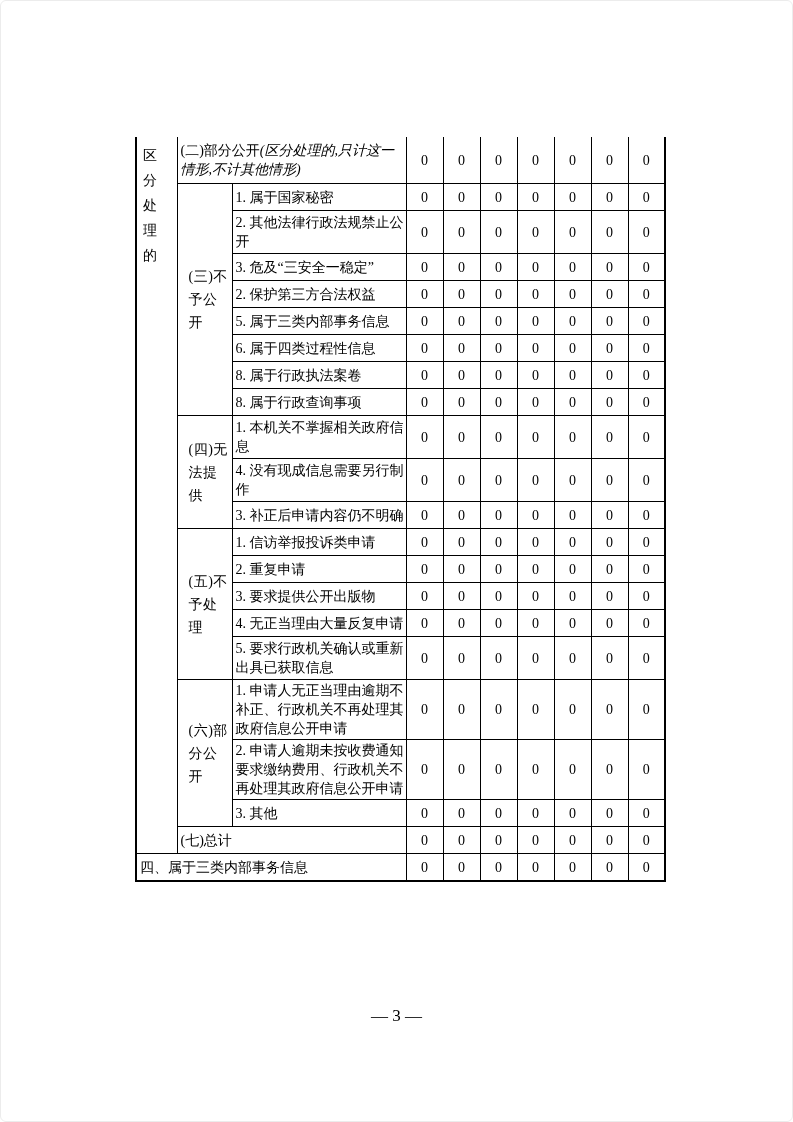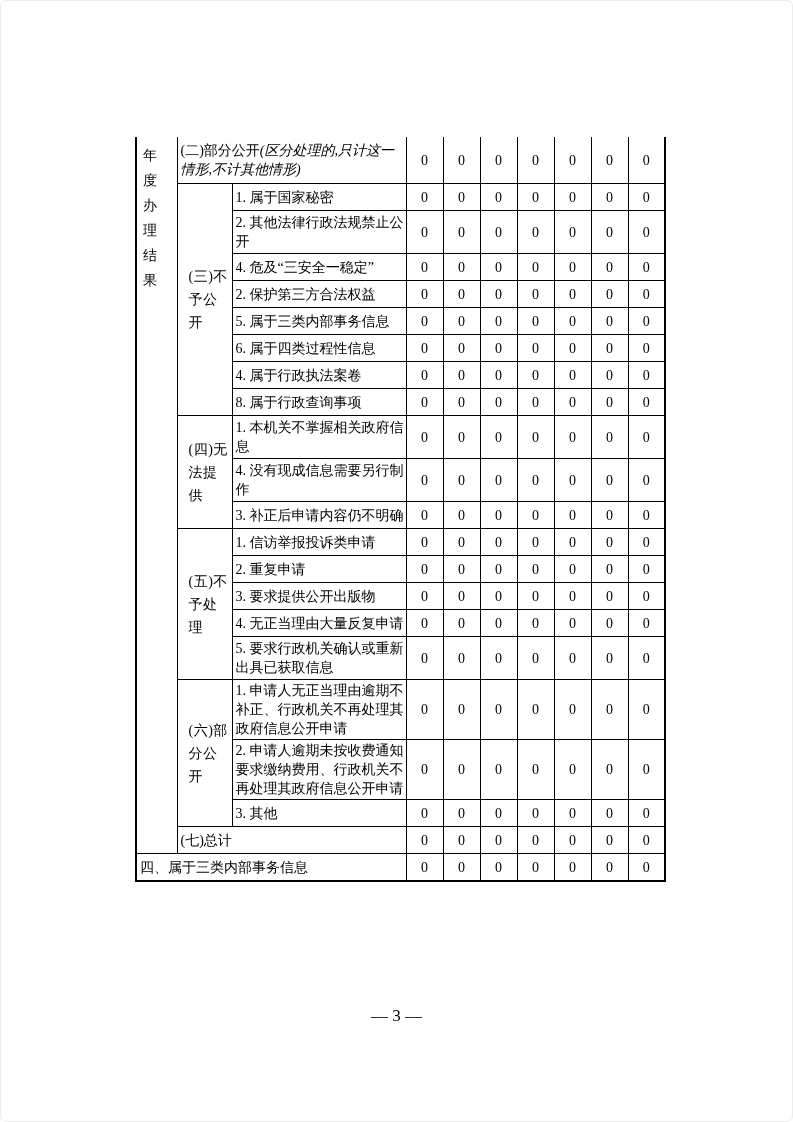--- a/index.html
+++ b/index.html
@@ -77,21 +77,21 @@
         <col style="width:37px">
         <col style="width:37px">
         <col style="width:37px">
       <col style="width:37px">
         <col style="width:37px">
         <col style="width:37px">
     </colgroup>
 
     <tbody>
         <tr class="hf">
-      <td class="colA lbl" rowspan="21">年度办理结果</td>
+      <td class="colA lbl" rowspan="21">区分处理的</td>
       <td class="lbl" colspan="2"><span>(二)部分公开</span><span class="kai">(区分处理的,只计这一情形,不计其他情形)</span></td>
       <td class="v">0</td>
       <td class="v">0</td>
       <td class="v">0</td>
       <td class="v">0</td>
       <td class="v">0</td>
       <td class="v">0</td>
       <td class="v">0</td>
     </tr>
 
@@ -110,21 +110,21 @@
       <td class="lbl">2. 其他法律行政法规禁止公开</td>
       <td class="v">0</td>
       <td class="v">0</td>
       <td class="v">0</td>
       <td class="v">0</td>
       <td class="v">0</td>
       <td class="v">0</td>
       <td class="v">0</td>
     </tr>
     <tr class="h1">
-      <td class="lbl nw">4. 危及“三安全一稳定”</td>
+      <td class="lbl nw">3. 危及“三安全一稳定”</td>
       <td class="v">0</td>
       <td class="v">0</td>
       <td class="v">0</td>
       <td class="v">0</td>
       <td class="v">0</td>
       <td class="v">0</td>
       <td class="v">0</td>
     </tr>
     <tr class="h1">
       <td class="lbl nw">2. 保护第三方合法权益</td>
@@ -150,21 +150,21 @@
       <td class="lbl nw">6. 属于四类过程性信息</td>
       <td class="v">0</td>
       <td class="v">0</td>
       <td class="v">0</td>
       <td class="v">0</td>
       <td class="v">0</td>
       <td class="v">0</td>
       <td class="v">0</td>
     </tr>
     <tr class="h1">
-      <td class="lbl nw">4. 属于行政执法案卷</td>
+      <td class="lbl nw">8. 属于行政执法案卷</td>
       <td class="v">0</td>
       <td class="v">0</td>
       <td class="v">0</td>
       <td class="v">0</td>
       <td class="v">0</td>
       <td class="v">0</td>
       <td class="v">0</td>
     </tr>
     <tr class="h1">
       <td class="lbl nw">8. 属于行政查询事项</td>

